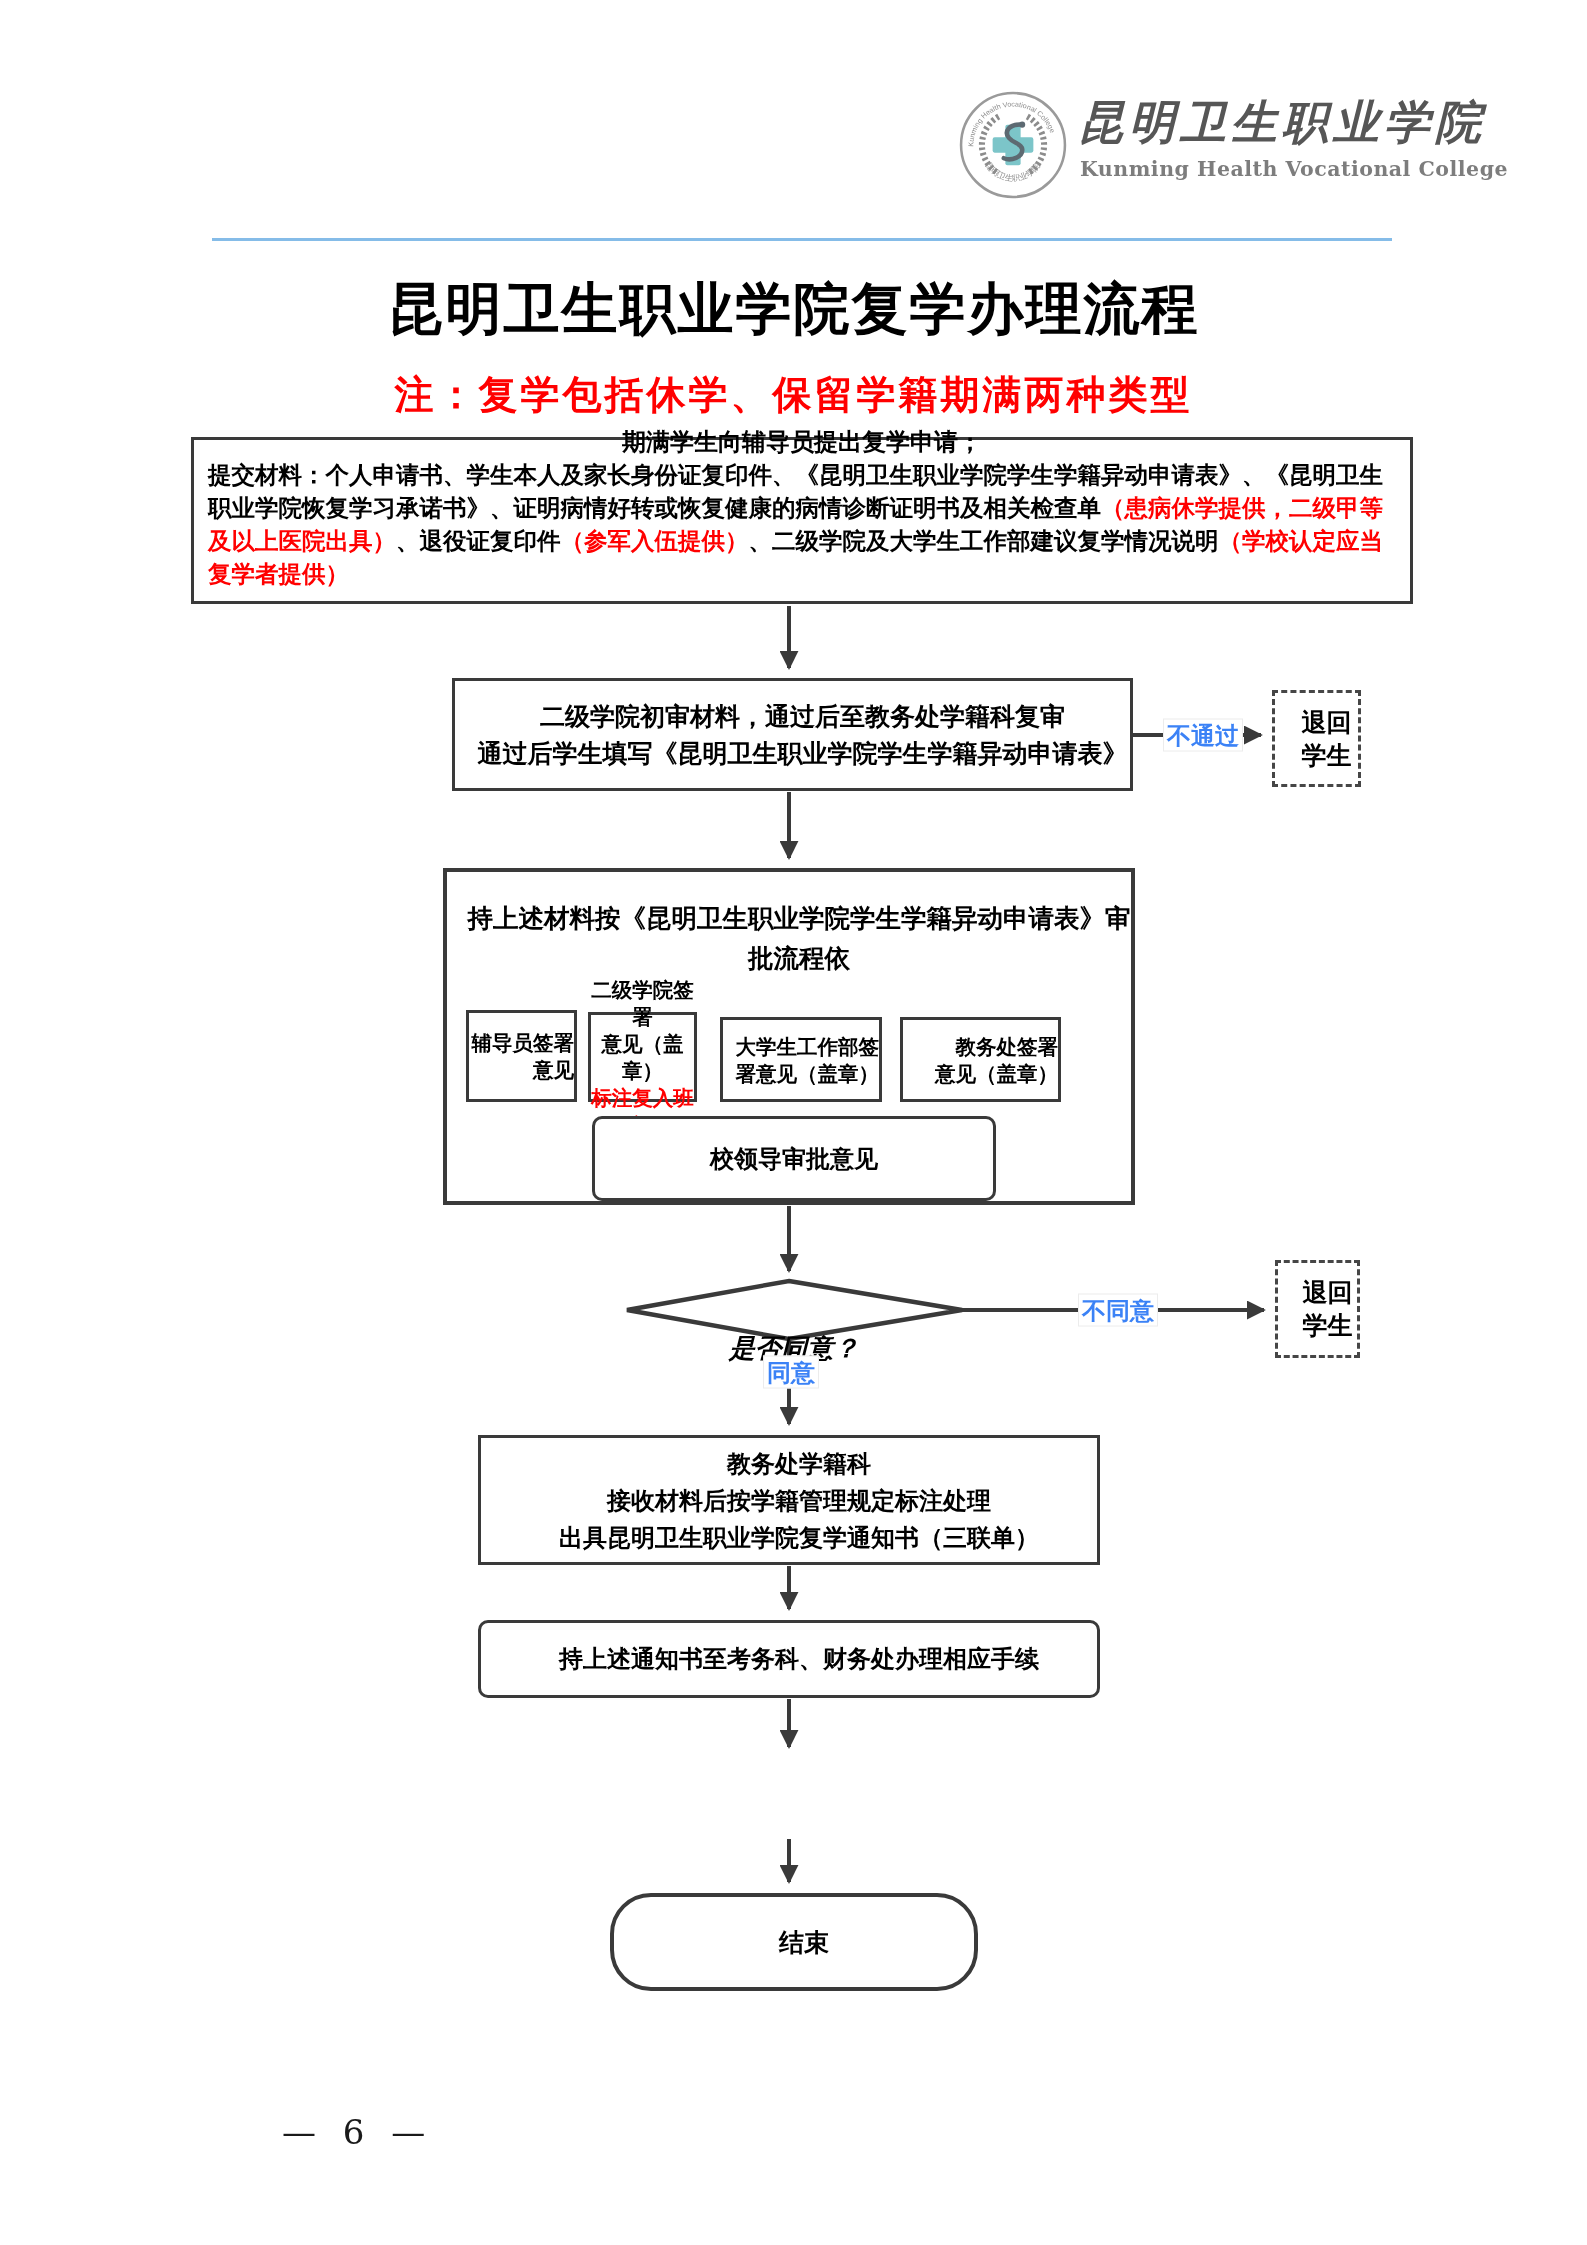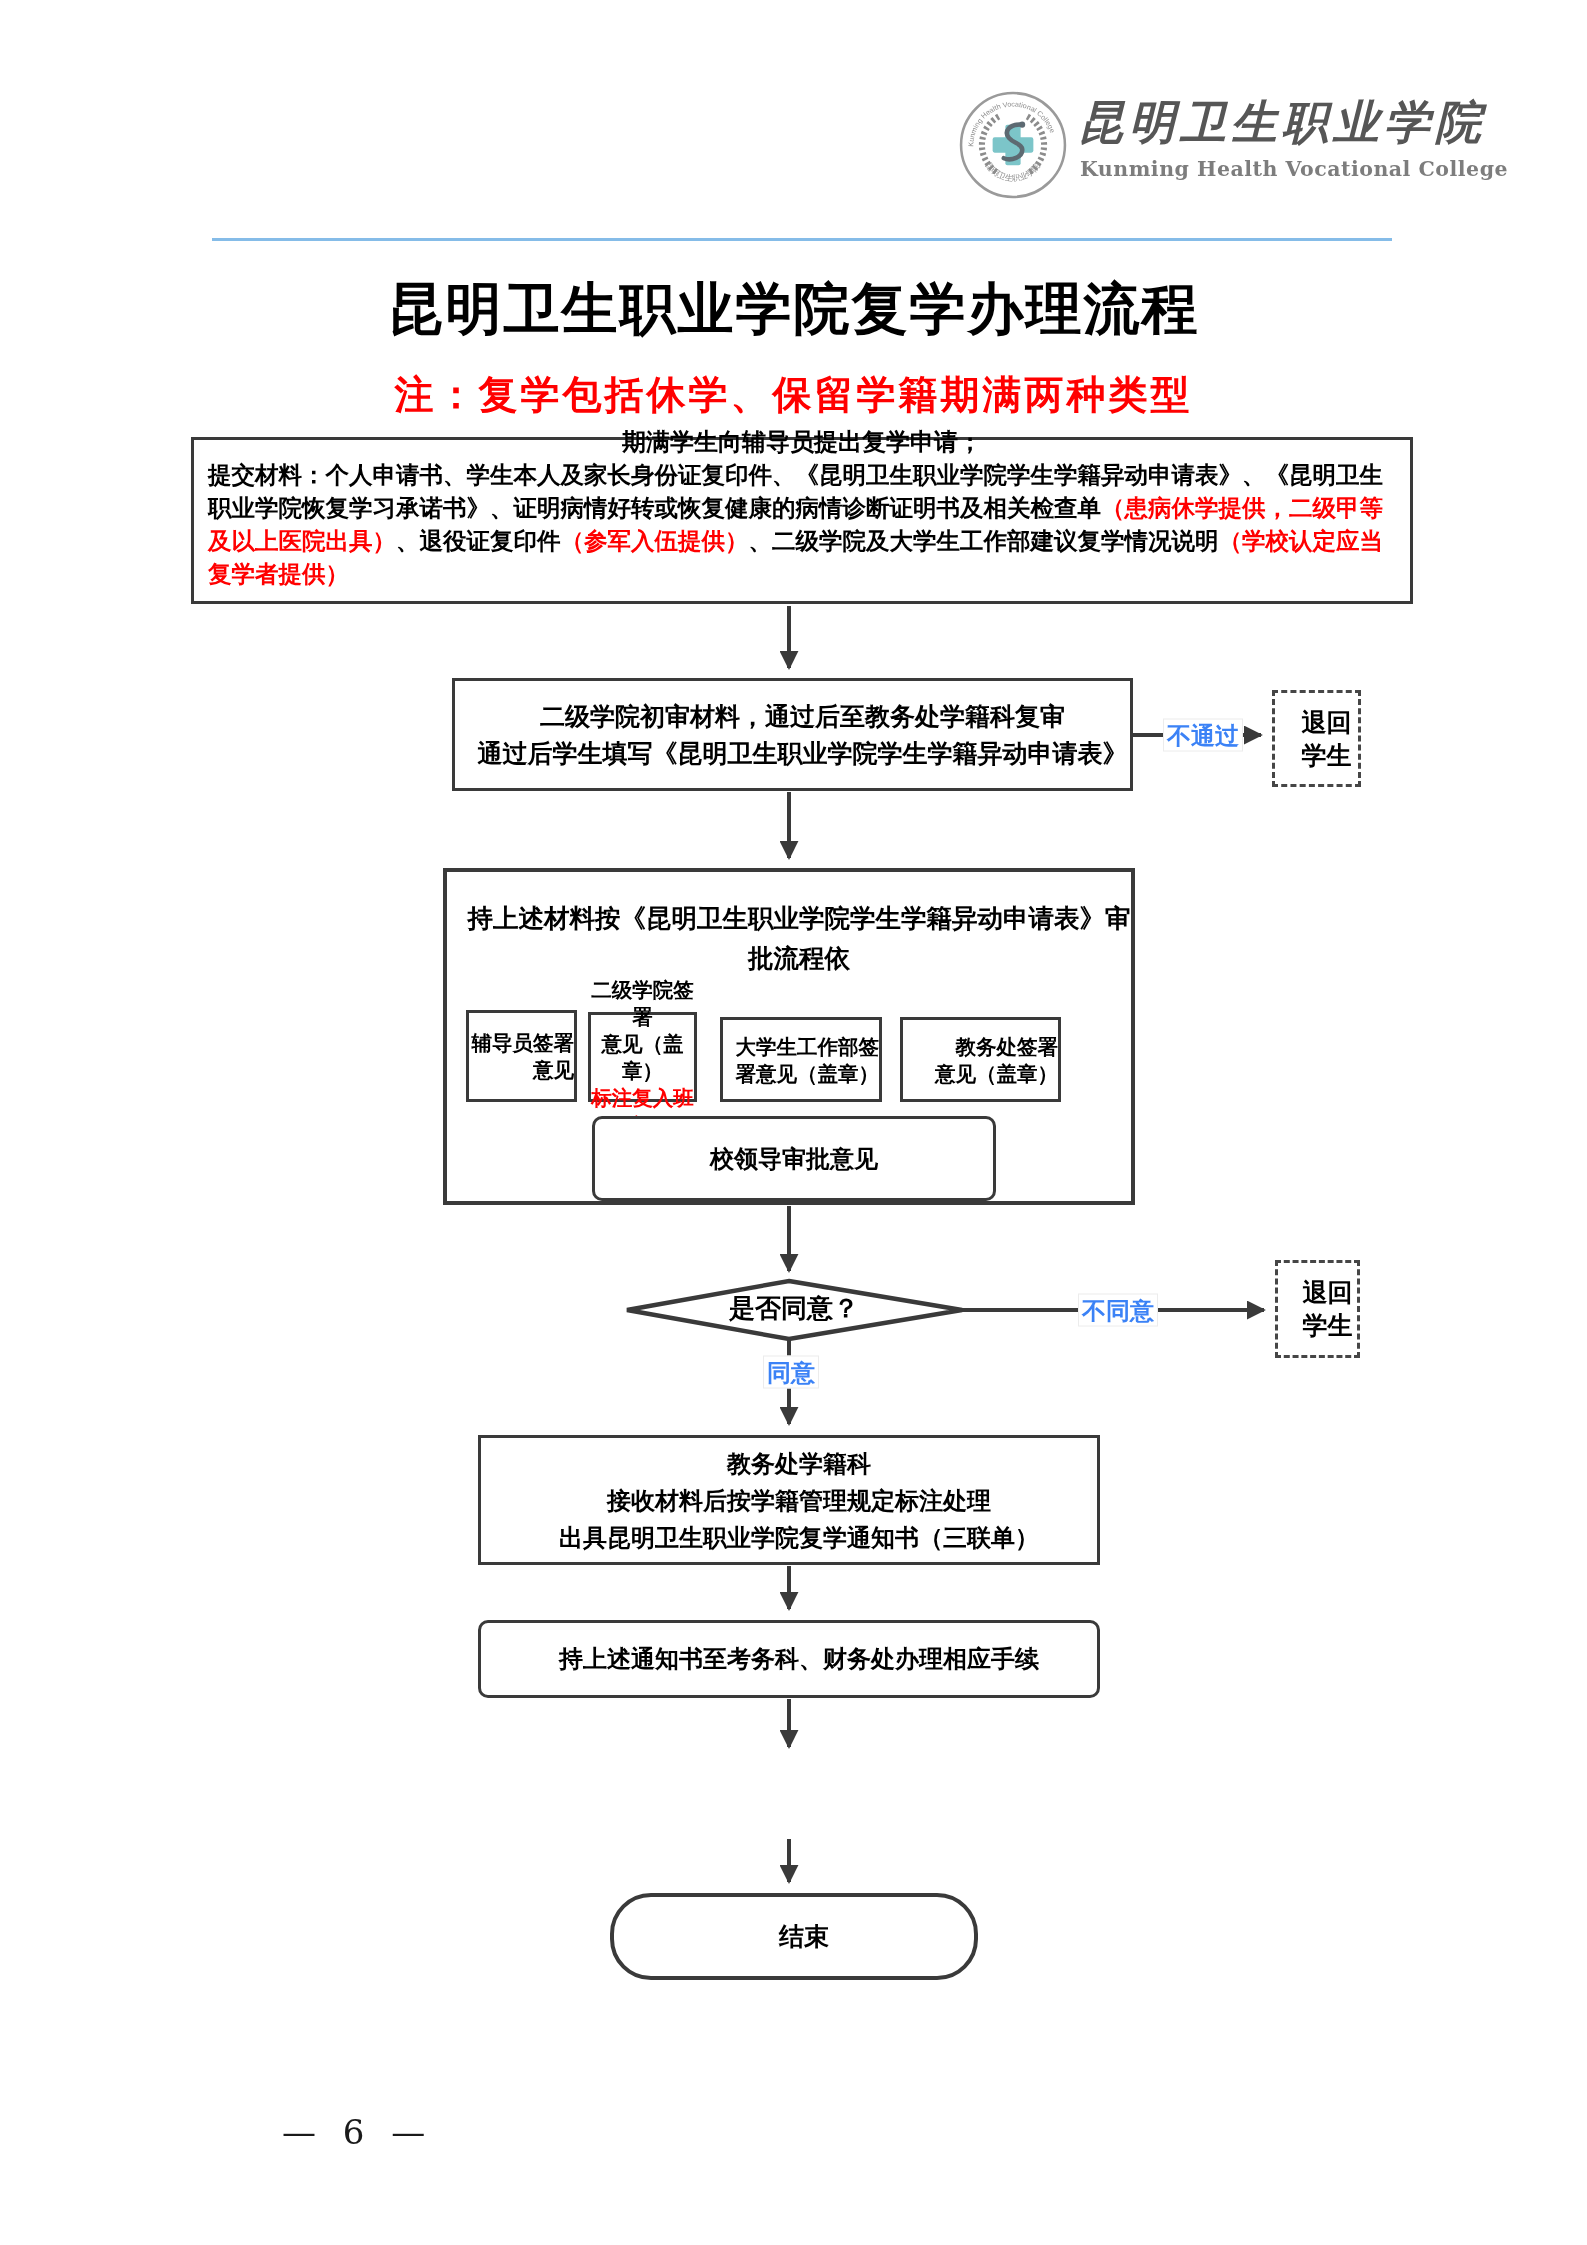--- a/index.html
+++ b/index.html
@@ -76,33 +76,33 @@
   .leaderbox{
     position:absolute;left:145px;top:244px;width:404px;height:85px;
     background:#fff;border:3px solid #3a3a3a;border-radius:10px;box-sizing:border-box;
     display:flex;align-items:center;justify-content:center;
     font-weight:bold;font-size:24px;color:#000;
   }
   .b-registrar{left:478px;top:1435px;width:622px;height:130px;font-size:24px;line-height:37px;}
   .b-notice{left:478px;top:1620px;width:622px;height:78px;font-size:24px;border-radius:10px;}
   .b-report{left:478px;top:1758px;width:622px;height:80px;font-size:24px;line-height:34px;}
   .b-report .red{color:var(--red,#FF0000);}
-  .b-end{left:610px;top:1893px;width:368px;height:87px;border-width:4px;border-radius:41px;font-size:25px;}
+  .b-end{left:610px;top:1893px;width:368px;height:98px;border-width:4px;border-radius:41px;font-size:25px;}
   
   .arrow-label{
     position:absolute;transform:translate(-50%,-50%);z-index:5;
     background:#fff;border:1px solid #ececec;padding:0 3px;
     font-weight:bold;font-size:24px;line-height:31px;color:#3b82f6;white-space:nowrap;
   }
   .lab-fail{left:1203px;top:735px;}
   .lab-yes{left:791px;top:1372px;}
   .lab-no{left:1118px;top:1310px;}
   .decision-text{
-    position:absolute;left:794px;top:1308px;transform:translate(-50%,-50%);z-index:3;
-    font-weight:bold;font-size:26px;color:#000;white-space:nowrap;
+    position:absolute;left:794px;top:1348px;transform:translate(-50%,-50%);z-index:3;
+    font-weight:bold;font-size:26px;color:#000;white-space:nowrap;font-style:italic;
   }
   
   .page-num{
     position:absolute;left:282px;top:2112px;
     font-family:"DejaVu Serif","Liberation Serif",serif;
     font-size:34px;color:#1a1a1a;word-spacing:16px;
   }
 </style>
 </head>
 <body>

